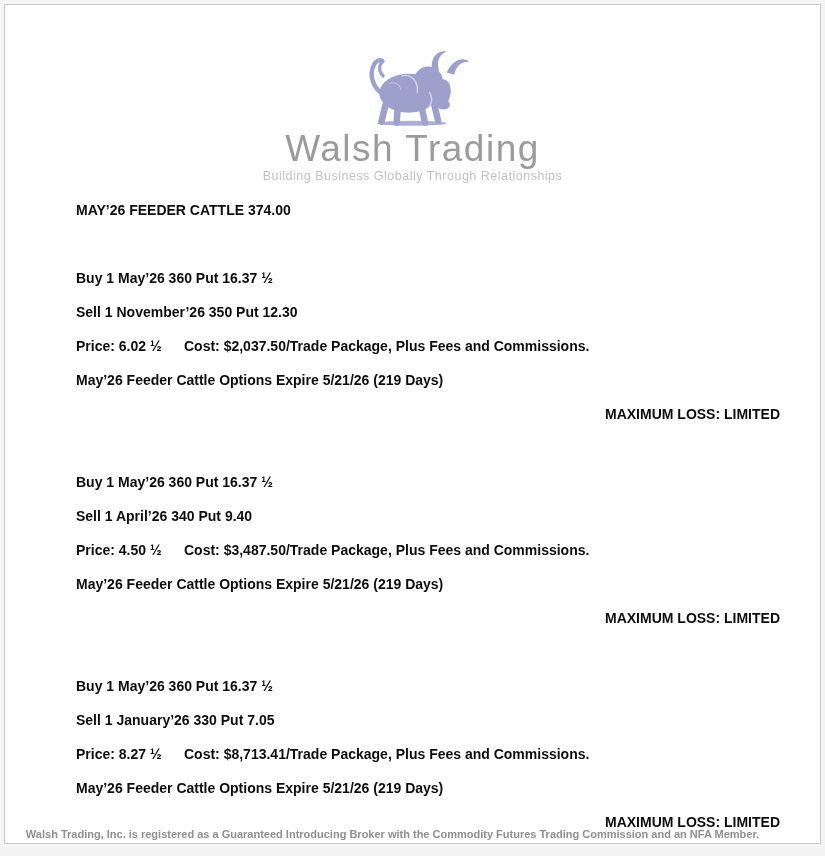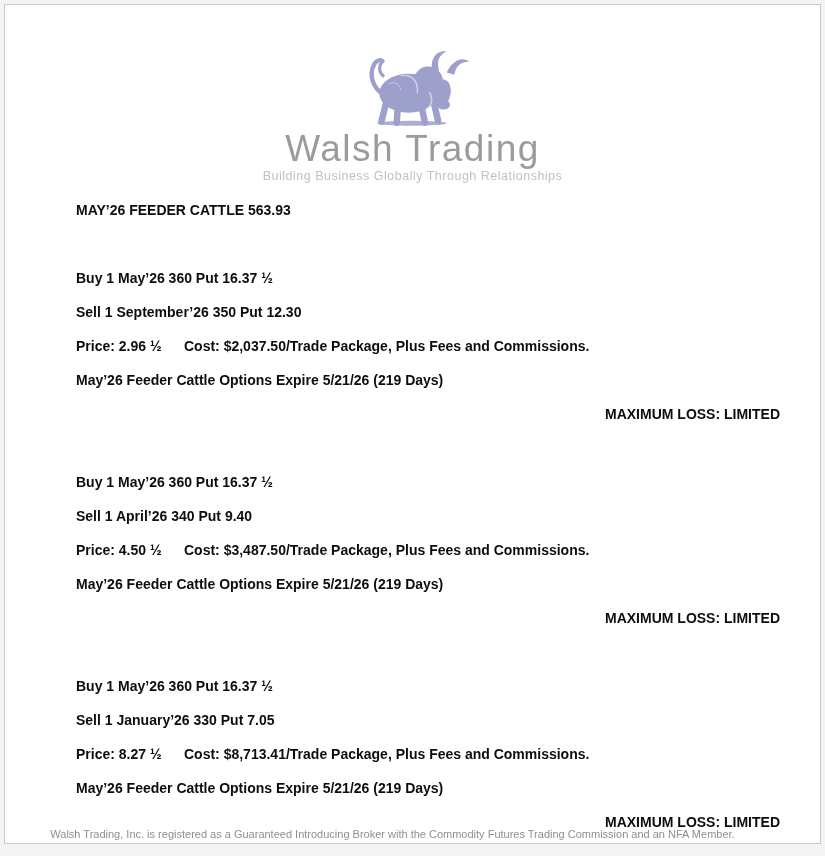--- a/index.html
+++ b/index.html
@@ -74,20 +74,21 @@
     position: absolute;
     left: 0;
     right: 0;
     bottom: 2px;
     padding-right: 40px;
     text-align: center;
     font-size: 11px;
     color: #8f8f8f;
     line-height: 13px;
     white-space: nowrap;
+    font-weight: bold;
   }
 </style>
 </head>
 <body>
 
 <div class="page">
 
   <div class="logo">
     <svg class="bull-svg" viewBox="0 0 220 158" aria-hidden="true">
       <g fill="#9ea0cc" stroke="none">
@@ -116,26 +117,26 @@
         <path d="M88,64 C108,60 120,74 118,96" fill="none" stroke="#ffffff" stroke-width="2.5" opacity="0.55"></path>
         <path d="M140,94 C147,104 145,117 137,124" fill="none" stroke="#ffffff" stroke-width="2.5" opacity="0.55"></path>
         <path d="M66,78 C78,74 86,80 88,90" fill="none" stroke="#ffffff" stroke-width="2" opacity="0.4"></path>
       </g>
     </svg>
     <div class="brand-name">Walsh Trading</div>
     <div class="brand-tagline">Building Business Globally Through Relationships</div>
   </div>
 
   <div class="content">
-    <p class="doc-line doc-title">MAY’26 FEEDER CATTLE 563.93</p>
+    <p class="doc-line doc-title">MAY’26 FEEDER CATTLE 374.00</p>
 
     <div class="trade-block">
       <p class="doc-line">Buy 1 May’26 360 Put 16.37 ½</p>
-      <p class="doc-line">Sell 1 September’26 350 Put 12.30</p>
-      <p class="doc-line"><span class="price-part">Price: 2.96 ½</span><span>Cost: $2,037.50/Trade Package, Plus Fees and Commissions.</span></p>
+      <p class="doc-line">Sell 1 November’26 350 Put 12.30</p>
+      <p class="doc-line"><span class="price-part">Price: 6.02 ½</span><span>Cost: $2,037.50/Trade Package, Plus Fees and Commissions.</span></p>
       <p class="doc-line">May’26 Feeder Cattle Options Expire 5/21/26 (219 Days)</p>
       <p class="doc-line">MAXIMUM LOSS: LIMITED</p>
     </div>
 
     <div class="trade-block">
       <p class="doc-line">Buy 1 May’26 360 Put 16.37 ½</p>
       <p class="doc-line">Sell 1 April’26 340 Put 9.40</p>
       <p class="doc-line"><span class="price-part">Price: 4.50 ½</span><span>Cost: $3,487.50/Trade Package, Plus Fees and Commissions.</span></p>
       <p class="doc-line">May’26 Feeder Cattle Options Expire 5/21/26 (219 Days)</p>
       <p class="doc-line">MAXIMUM LOSS: LIMITED</p>

